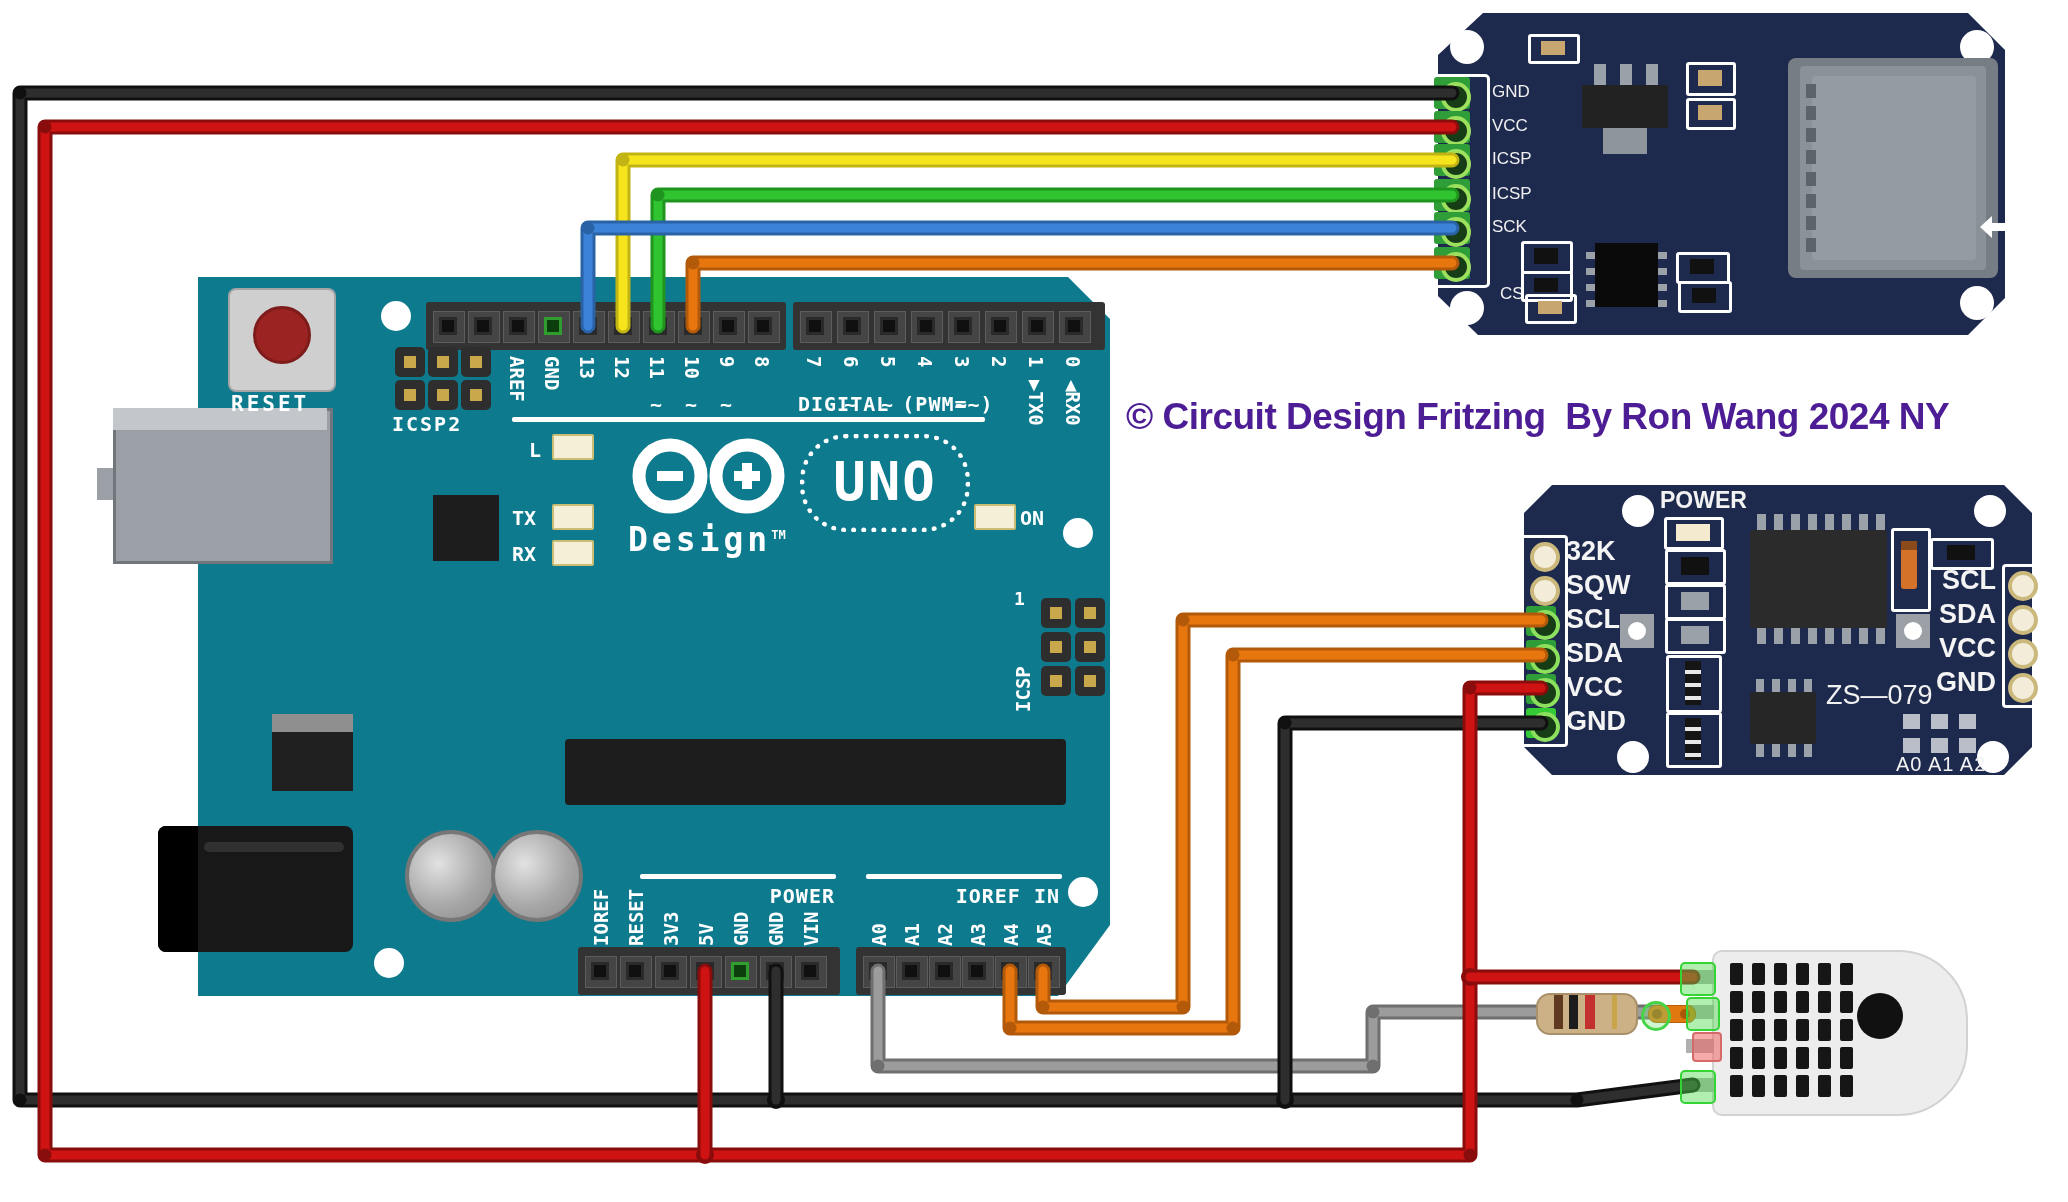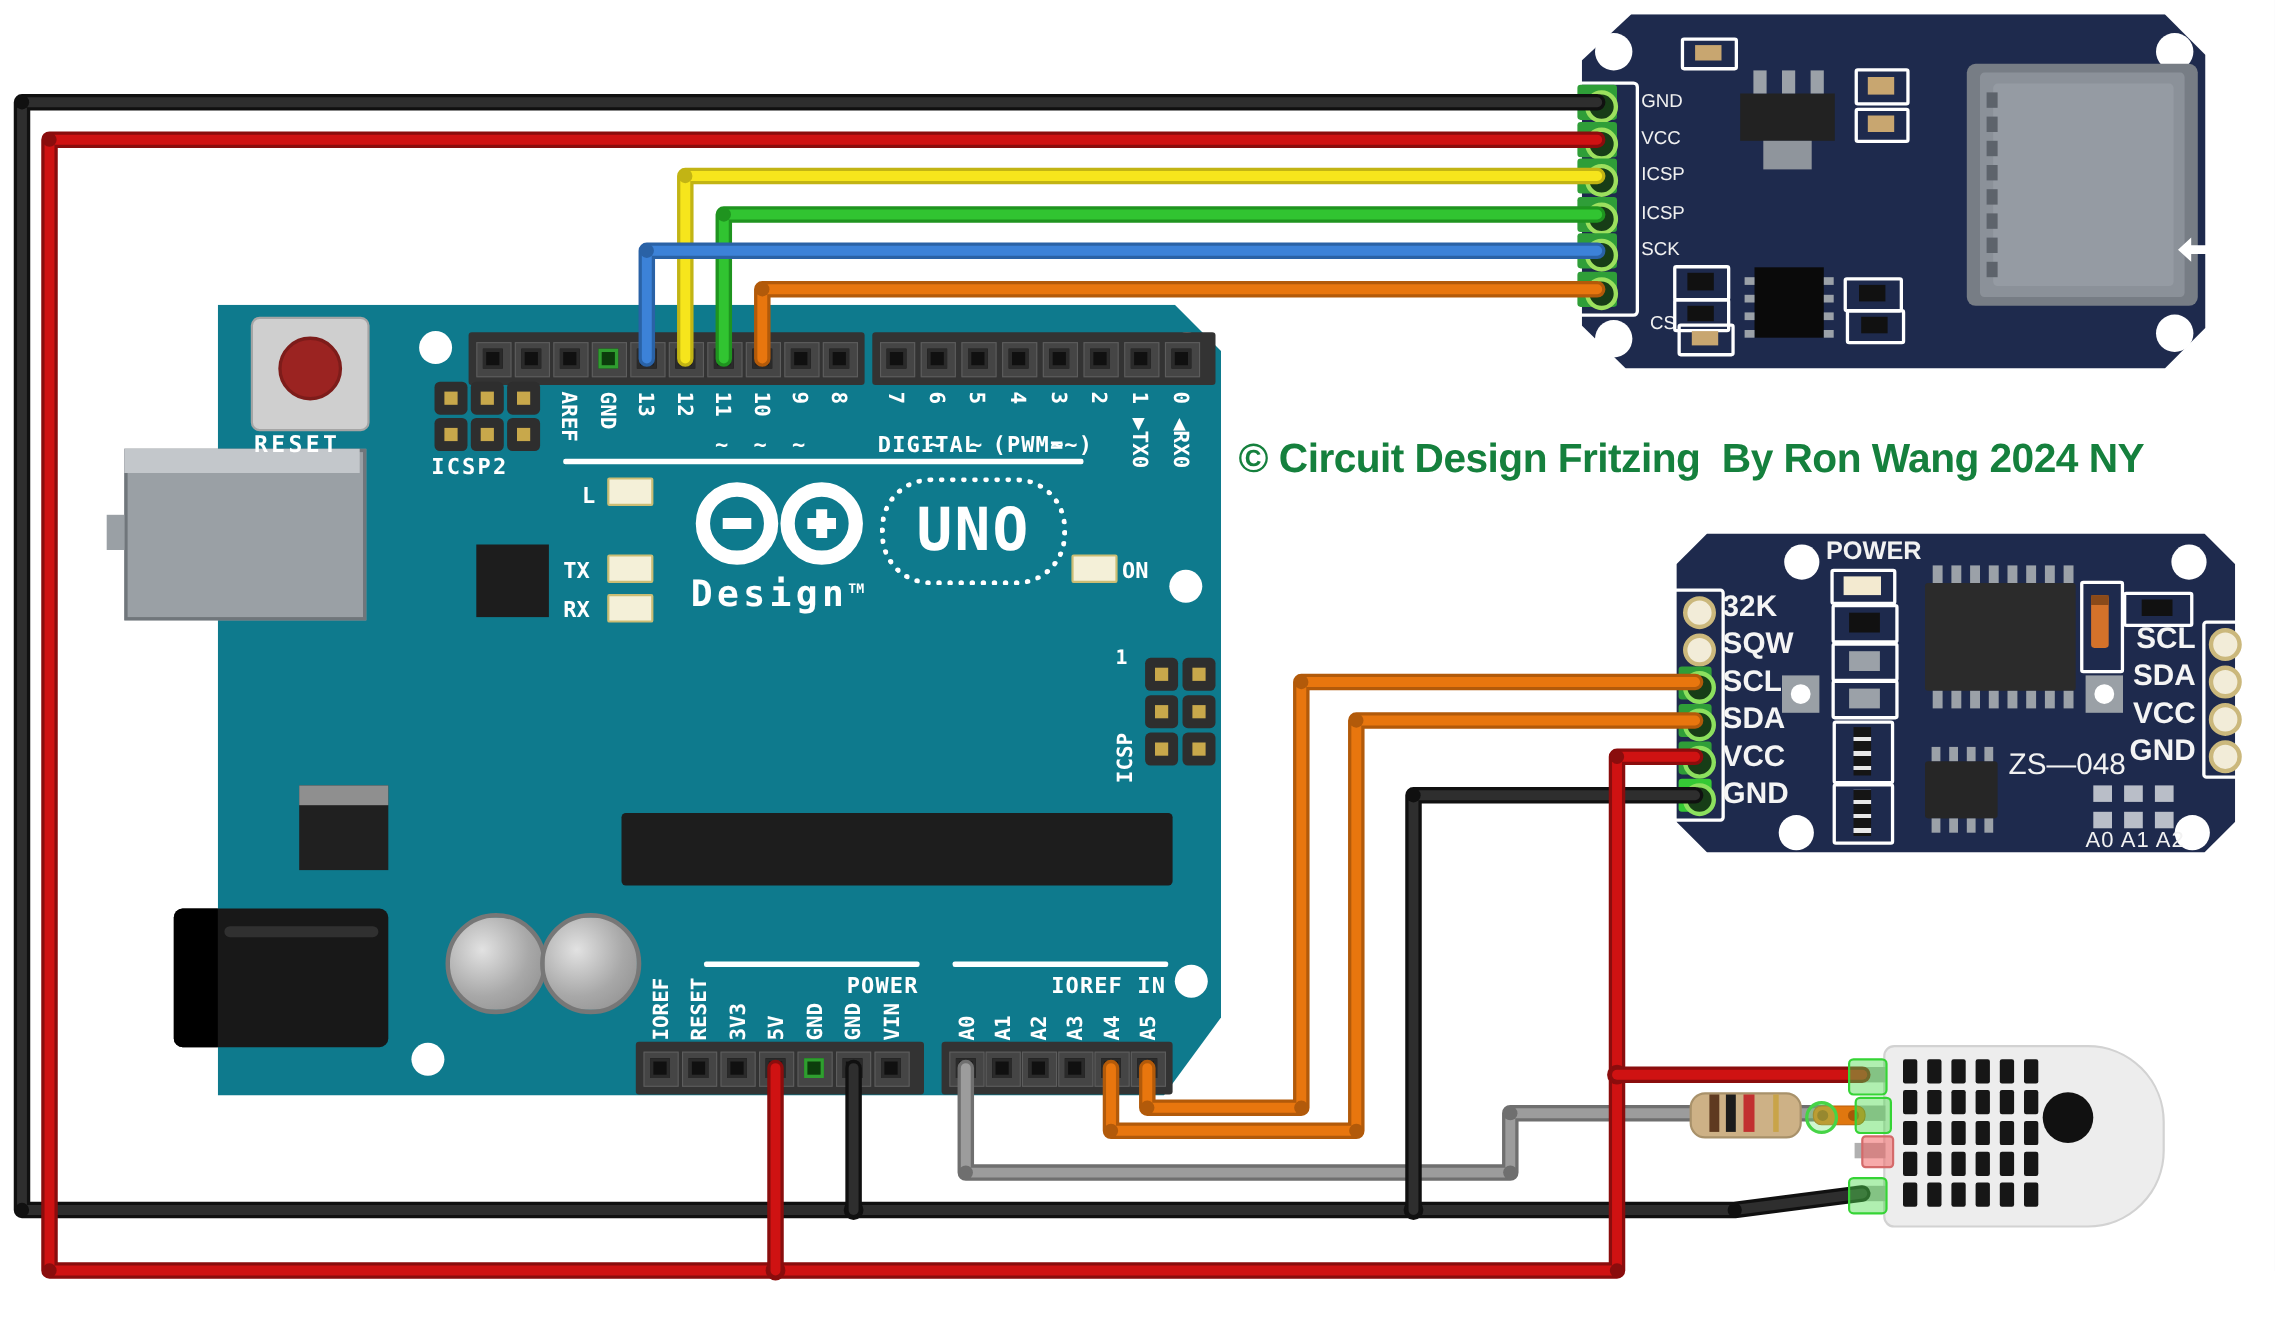--- a/index.html
+++ b/index.html
@@ -1,20 +1,20 @@
 <!DOCTYPE html>
 <html><head>
 <meta charset="utf-8">
 <style>
   html,body{margin:0;padding:0;background:#ffffff;}
   #stage{position:relative;width:2068px;height:1202px;overflow:hidden;background:#fff;
          font-family:"Liberation Sans",sans-serif;}
   .abs{position:absolute;}
   #copyright{position:absolute;left:1126px;top:396px;font:bold 37px "Liberation Sans",sans-serif;
-             color:#15803d;letter-spacing:-0.5px;white-space:pre;}
+             color:#4c1d95;letter-spacing:-0.5px;white-space:pre;}
   .pcb{position:absolute;left:0;top:0;width:2068px;height:1202px;background:#0e7a8d;
        clip-path:polygon(198px 277px,1068px 277px,1110px 319px,1110px 925px,1058px 996px,198px 996px);}
   .navy-sd{position:absolute;left:0;top:0;width:2068px;height:1202px;background:#1e2a4d;
        clip-path:polygon(1483px 13px,1968px 13px,2005px 50px,2005px 298px,1968px 335px,1478px 335px,1438px 296px,1438px 55px);}
   .navy-rtc{position:absolute;left:0;top:0;width:2068px;height:1202px;background:#1e2a4d;
        clip-path:polygon(1552px 485px,2004px 485px,2032px 513px,2032px 747px,2004px 775px,1552px 775px,1524px 747px,1524px 513px);}
   .hole{position:absolute;background:#fff;border-radius:50%;}
   .vlab-up{position:absolute;transform:rotate(-90deg);transform-origin:0 0;white-space:nowrap;
            font:bold 19px "DejaVu Sans Mono",monospace;color:#fff;}
   .vlab-dn{position:absolute;transform:rotate(90deg);transform-origin:0 0;white-space:nowrap;
@@ -336,21 +336,21 @@
     <div class="hole" style="left:1628px;top:622px;width:18px;height:18px;"></div>
     <div class="abs" style="left:1896px;top:614px;width:34px;height:34px;background:#9aa0a6;"></div>
     <div class="hole" style="left:1904px;top:622px;width:18px;height:18px;"></div>
     <div class="smdbox" style="left:1891px;top:528px;width:34px;height:78px;"></div>
     <div class="abs" style="left:1901px;top:541px;width:16px;height:48px;background:#d4722a;border-radius:3px;"></div>
     <div class="abs" style="left:1901px;top:541px;width:16px;height:9px;background:#8a4a1a;"></div>
     <div class="smdbox" style="left:1930px;top:538px;width:58px;height:26px;">
         <div class="abs" style="left:14px;top:4px;width:28px;height:15px;background:#111;"></div>
       </div>
     <div class="abs" style="left:1750px;top:692px;width:66px;height:52px;background:#262626;border-radius:3px;"></div>
-    <div class="modlab" style="left:1826px;top:680px;font-size:27px;">ZS—048</div>
+    <div class="modlab" style="left:1826px;top:680px;font-size:27px;">ZS—079</div>
     <div class="modlab" style="left:1896px;top:753px;font-size:20px;letter-spacing:1px;">A0 A1 A2</div>
   <div style="position: absolute; left: 1530px; top: 542px; width: 22px; height: 22px; border-radius: 50%; border: 4px solid rgb(203, 184, 124); background: rgb(242, 236, 216);"></div>
       <div style="position: absolute; left: 1566px; top: 536px; color: rgb(244, 244, 244); font: 600 27px &quot;Liberation Sans&quot;, sans-serif;">32K</div>
       <div style="position: absolute; left: 1530px; top: 576px; width: 22px; height: 22px; border-radius: 50%; border: 4px solid rgb(203, 184, 124); background: rgb(242, 236, 216);"></div>
       <div style="position: absolute; left: 1566px; top: 570px; color: rgb(244, 244, 244); font: 600 27px &quot;Liberation Sans&quot;, sans-serif;">SQW</div>
       <div style="position: absolute; left: 1526px; top: 606px; width: 30px; height: 30px; background: rgb(47, 158, 56); border-radius: 3px;"></div>
       <div style="position: absolute; left: 1530px; top: 610px; width: 22px; height: 22px; border-radius: 50%; border: 4px solid rgb(140, 224, 94); background: rgb(23, 61, 23);"></div>
       <div style="position: absolute; left: 1566px; top: 604px; color: rgb(244, 244, 244); font: 600 27px &quot;Liberation Sans&quot;, sans-serif;">SCL</div>
       <div style="position: absolute; left: 1526px; top: 640px; width: 30px; height: 30px; background: rgb(47, 158, 56); border-radius: 3px;"></div>
       <div style="position: absolute; left: 1530px; top: 644px; width: 22px; height: 22px; border-radius: 50%; border: 4px solid rgb(140, 224, 94); background: rgb(23, 61, 23);"></div>

